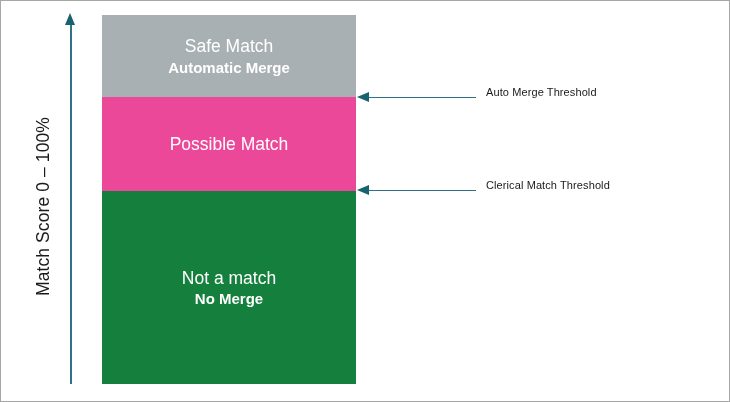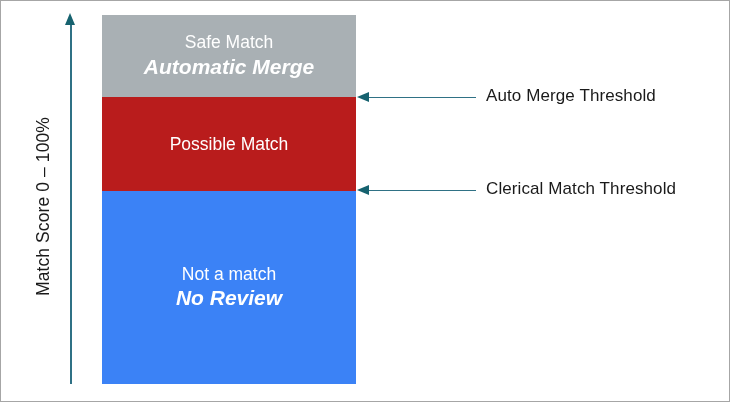--- a/index.html
+++ b/index.html
@@ -72,34 +72,33 @@
     color: #ffffff;
     text-align: center;
     line-height: 1.28;
   }
   .band-safe {
     flex: 0 0 82px;
     background: #a9b0b4;
   }
   .band-possible {
     flex: 0 0 94px;
-    background: #b91c1c;
+    background: #ec4899;
   }
   .band-nomatch {
     flex: 1 1 auto;
-    background: #3b82f6;
+    background: #15803d;
   }
   .band-title {
     font-size: 17.5px;
     font-weight: normal;
   }
   .band-action {
-    font-size: 21px;
+    font-size: 15px;
     font-weight: bold;
-    font-style: italic;
   }
 
   
   .callout {
     position: absolute;
     left: 356px;
     height: 16px;
   }
   .callout-auto  { top: 89px; }
   .callout-cler  { top: 182px; }
@@ -119,21 +118,21 @@
     width: 0;
     height: 0;
     border-top: 5.5px solid transparent;
     border-bottom: 5.5px solid transparent;
     border-right: 12px solid #16626f;
   }
   .callout-text {
     position: absolute;
     left: 129px;
     top: -4px;
-    font-size: 17px;
+    font-size: 11px;
     color: #1a1a1a;
     white-space: nowrap;
     letter-spacing: 0.1px;
   }
 </style>
 </head>
 <body>
 
 <div id="canvas">
 
@@ -147,21 +146,21 @@
       <div class="band-title">Safe Match</div>
       <div class="band-action">Automatic Merge</div>
     </div>
 
     <div class="band band-possible">
       <div class="band-title">Possible Match</div>
     </div>
 
     <div class="band band-nomatch">
       <div class="band-title">Not a match</div>
-      <div class="band-action">No Review</div>
+      <div class="band-action">No Merge</div>
     </div>
 
   </div>
 
   <div class="callout callout-auto">
     <div class="callout-head"></div>
     <div class="callout-line"></div>
     <div class="callout-text">Auto Merge Threshold</div>
   </div>
 

